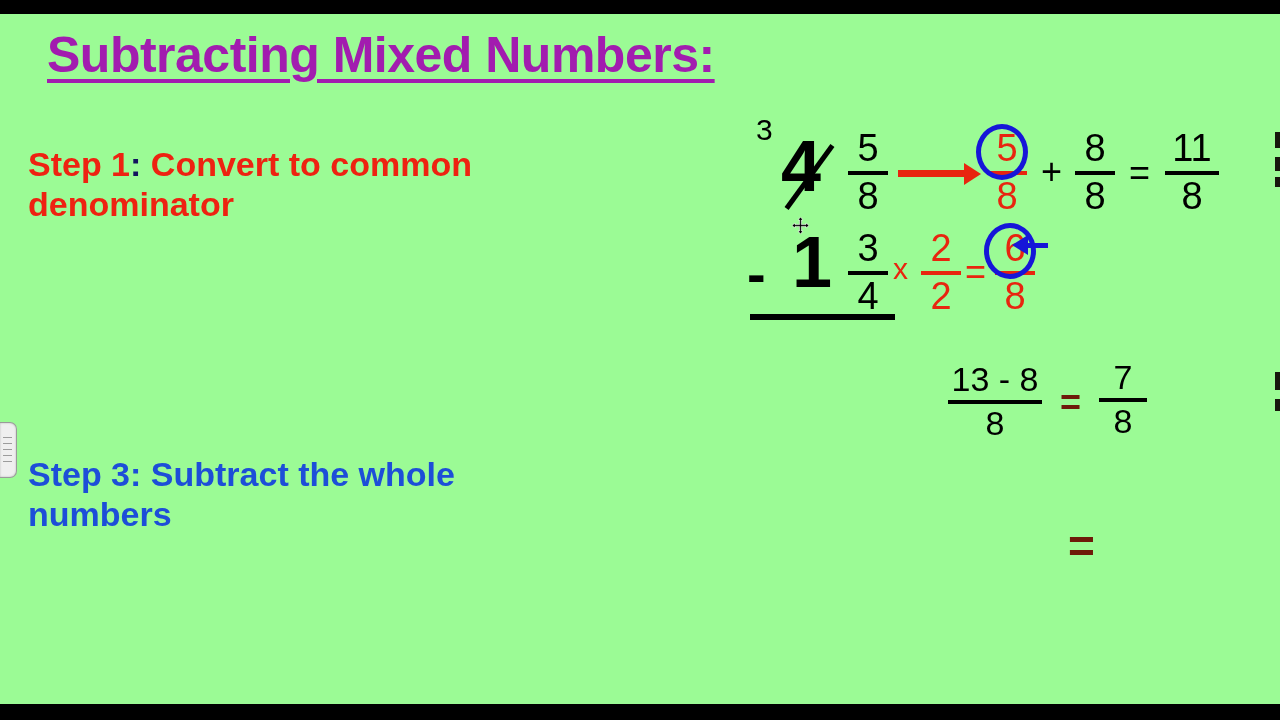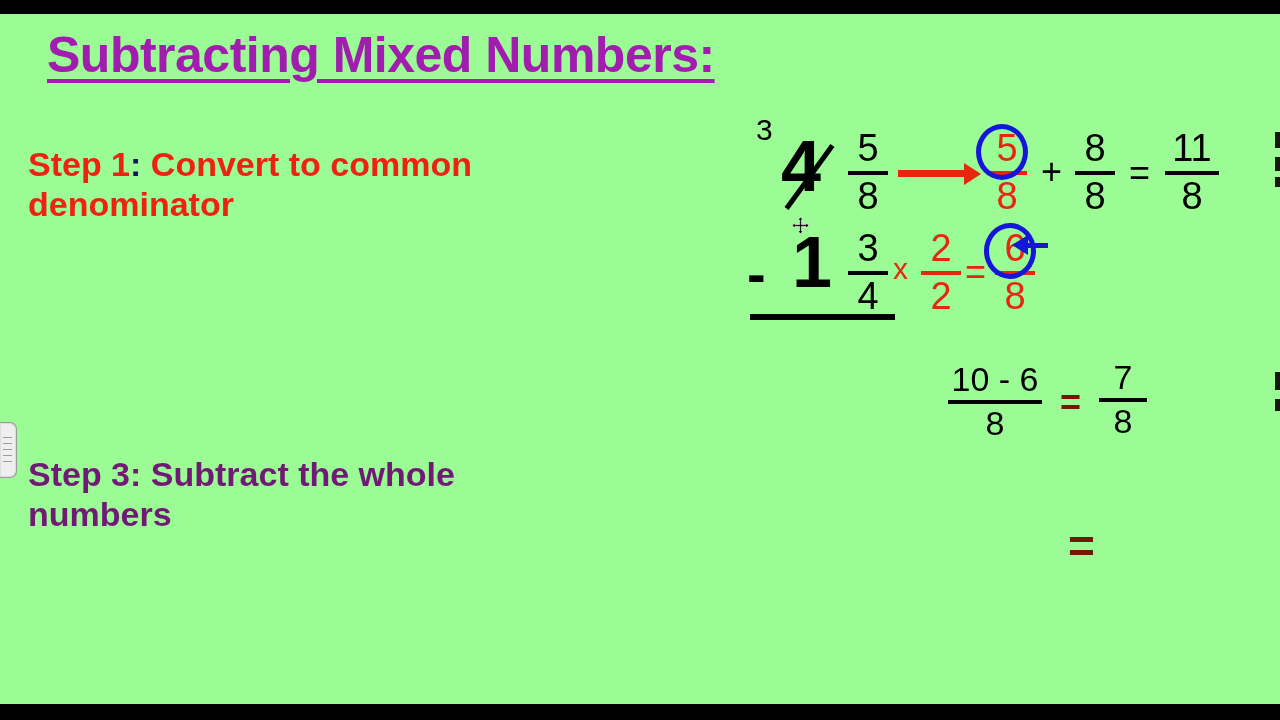--- a/index.html
+++ b/index.html
@@ -82,21 +82,21 @@
     width: 500px;
     font-size: 34px;
     color: #000000;
   }
 
   #step3 {
     left: 28px;
     top: 440px;
     width: 480px;
     font-size: 34px;
-    color: #701a75;
+    color: #1d4ed8;
   }
 
   #step4 {
     left: 34px;
     top: 553px;
     width: 300px;
     font-size: 34px;
     color: #4B2060;
   }
 
@@ -362,21 +362,21 @@
         <span class="den">8</span>
       </div>
       <div class="blue-circle" style="left:344px; top:209px; width:42px; height:46px;"></div>
 
       <div id="blue-arrow-shaft" style="left:386px; top:229px; width:22px;"></div>
       <div id="blue-arrow-head" style="left:372px; top:221px;"></div>
 
       <div id="sub-rule" style="left:110px; top:300px; width:145px;"></div>
 
       <div class="frac blk" style="left:305px; top:348px; width:100px; font-size:34px;">
-        <span class="num">10 - 6</span>
+        <span class="num">13 - 8</span>
         <span class="bar" style="width:94px;"></span>
         <span class="den">8</span>
       </div>
 
       <div class="op maroon" style="left:420px; top:371px; font-weight:bold;">=</div>
 
       <div class="frac blk" style="left:458px; top:346px; width:50px; font-size:34px;">
         <span class="num">7</span>
         <span class="bar" style="width:48px;"></span>
         <span class="den">8</span>

